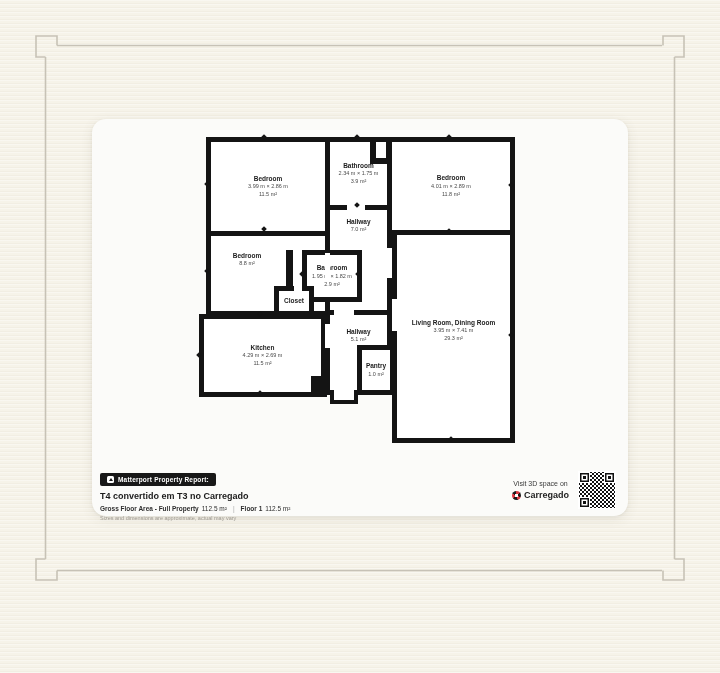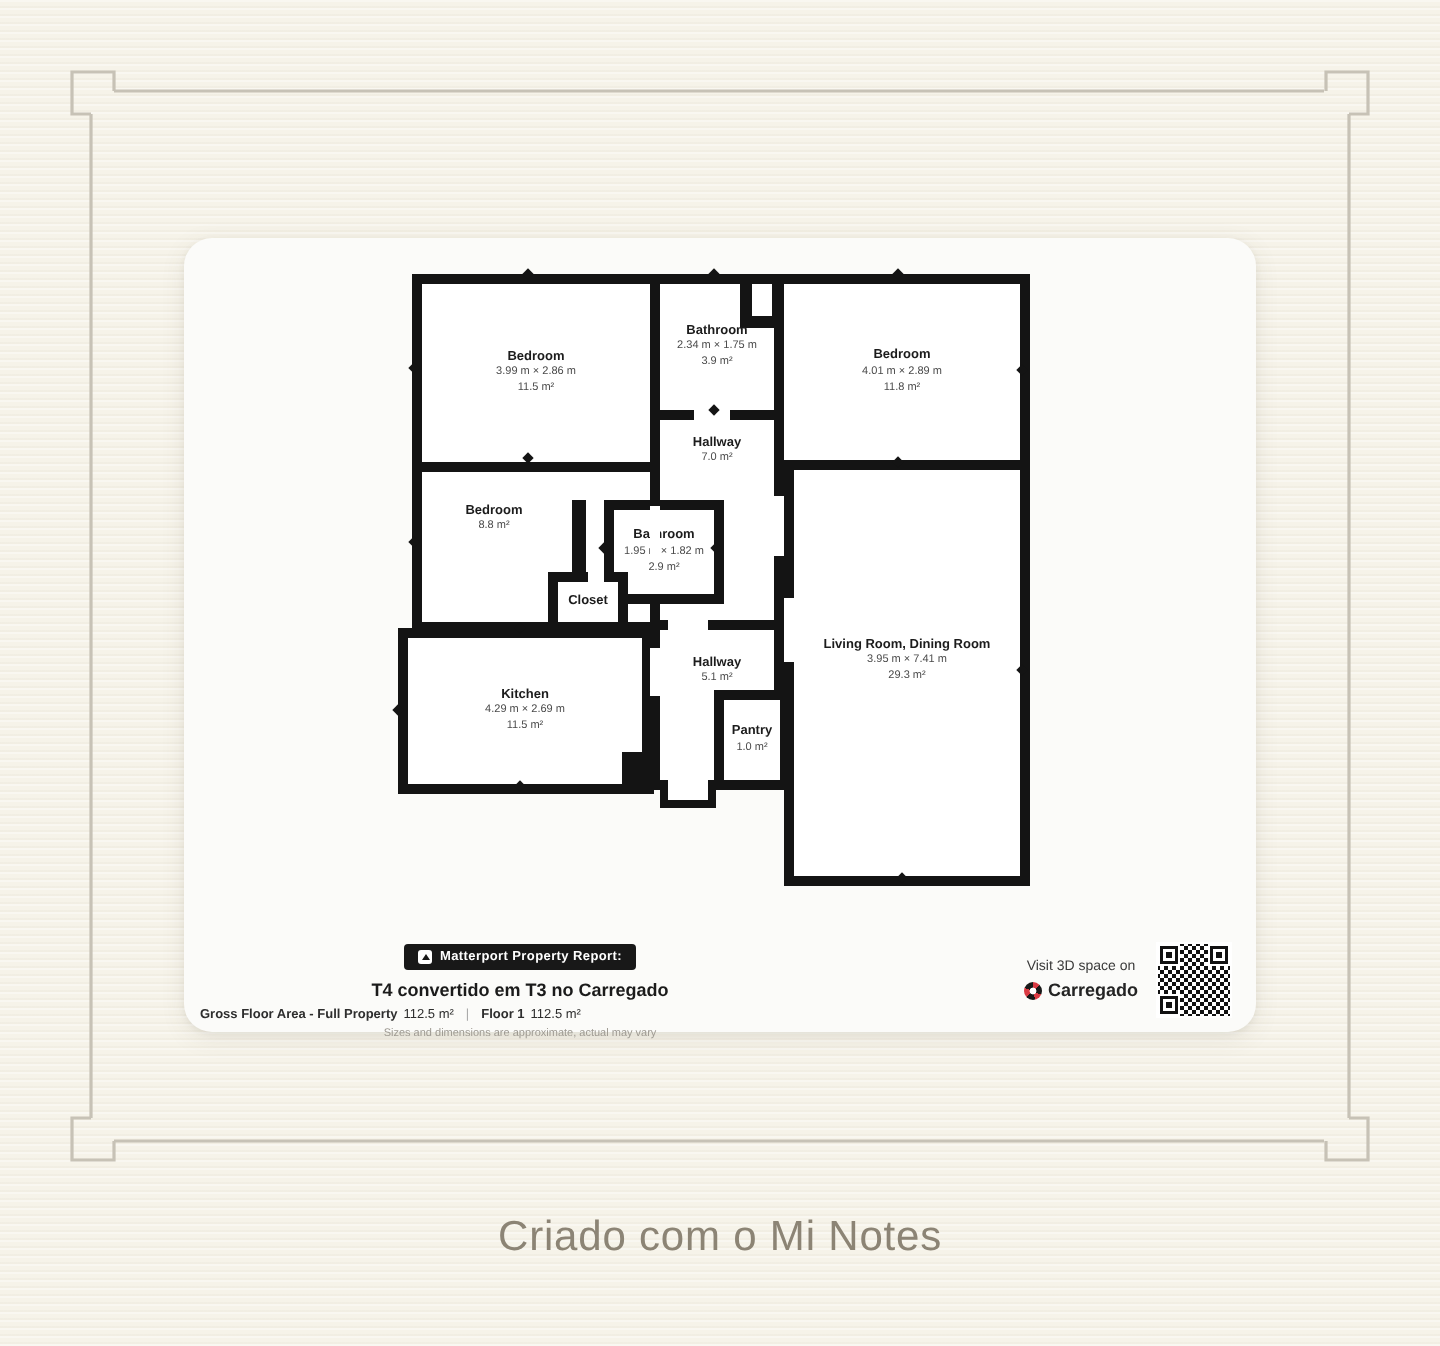--- a/index.html
+++ b/index.html
@@ -35,21 +35,21 @@
   #r-hallway-top .lbl{justify-content:flex-start;padding-top:8px;}
   #r-hallway-bottom .lbl{justify-content:flex-start;padding-top:13px;}
   #r-bedroom-left .lbl{justify-content:flex-start;padding-top:16px;padding-right:42px;box-sizing:border-box;}
   #r-living .lbl{justify-content:flex-start;padding-top:84px;}
   .wallpatch{position:absolute;background:#141414;z-index:3;}
   .whitepatch{position:absolute;background:#fff;z-index:4;}
   .gap{position:absolute;background:#fff;z-index:4;}
   .sill{position:absolute;background:#fff;border:4px solid #141414;box-sizing:border-box;z-index:3;}
   .tick{position:absolute;width:4px;height:4px;background:#141414;transform:rotate(45deg);z-index:5;}
   
-  .report{position:absolute;left:100px;top:467px;width:320px;z-index:3;text-align:center;}
+  .report{position:absolute;left:100px;top:467px;width:320px;z-index:3;}
   .badge{display:inline-flex;align-items:center;gap:4px;background:#181818;color:#fff;border-radius:2px;
          padding:3px 7px;font-size:6.5px;font-weight:700;letter-spacing:.2px;}
   .badge-icon{width:7px;height:7px;background:#fff;border-radius:1.5px;display:inline-flex;align-items:flex-end;justify-content:center;}
   .badge-icon i{display:block;width:0;height:0;border-left:2px solid transparent;border-right:2px solid transparent;border-bottom:3.5px solid #181818;margin-bottom:1.5px;}
   .r-title{margin-top:5px;font-size:9px;font-weight:700;color:#1b1b1b;}
   .r-metrics{margin-top:4px;font-size:6.5px;color:#2e2e2e;display:flex;align-items:center;}
   .m-label{font-weight:700;}
   .m-val{font-weight:400;margin-left:3px;}
   .m-sep{color:#a9a9a9;margin:0 6px;font-weight:400;}
   .r-disclaimer{margin-top:3px;font-size:5.5px;color:#9e9a92;}
@@ -254,15 +254,14 @@
         <g>
           <rect x="1" y="26" width="11" height="11" fill="#fff"></rect>
           <rect x="2" y="27" width="9" height="9" fill="#111"></rect>
           <rect x="3.5" y="28.5" width="6" height="6" fill="#fff"></rect>
           <rect x="5" y="30" width="3" height="3" fill="#111"></rect>
         </g>
       </svg>
     </div>
   </div>
 
-  <div class="caption">Criado com o Mi Notes</div>
 
 </div>
 
 </body></html>

